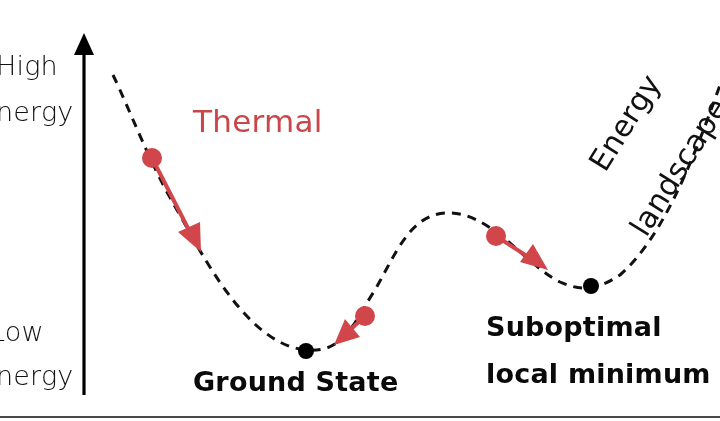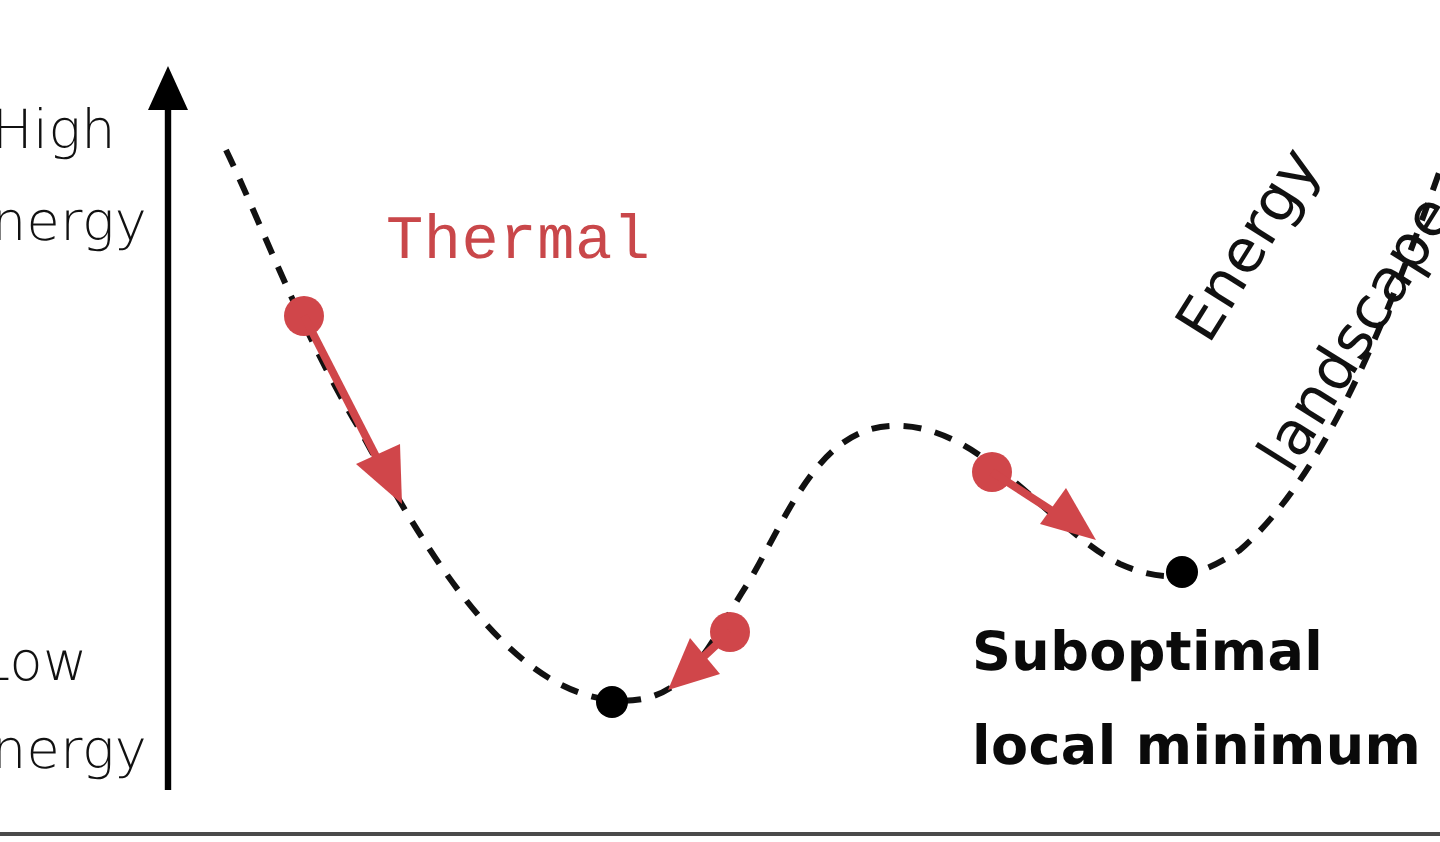--- a/index.html
+++ b/index.html
@@ -1,20 +1,20 @@
 <!DOCTYPE html>
 <html><head>
   <meta charset="utf-8">
   <style>
     html, body { margin: 0; padding: 0; background: #ffffff; }
     body { width: 720px; height: 421px; overflow: hidden; position: relative; font-family: "DejaVu Sans", sans-serif; }
     .stage { position: absolute; left: 0; top: 0; width: 720px; height: 421px; }
     .lbl { position: absolute; white-space: nowrap; line-height: 1; }
     .axis-lbl { font-size: 27px; color: #111; font-weight: 300; letter-spacing: 0.2px; }
-    .red-lbl { font-size: 31px; color: #c9474a; letter-spacing: 0.3px; font-family: Liberation Mono, monospace; }
+    .red-lbl { font-size: 31px; color: #c9474a; letter-spacing: 0.3px; }
     .state-lbl { font-size: 27px; color: #0a0a0a; font-weight: bold; letter-spacing: 0.2px; }
     .rot-lbl { font-size: 30px; color: #111; transform-origin: 0 0; transform: rotate(-58deg); letter-spacing: 0.3px; }
     .bottom-rule { position: absolute; left: 0; top: 416px; width: 720px; height: 2px; background: #4a4a4a; }
   </style>
 </head>
 <body>
 
 <div class="stage">
   <svg width="720" height="421" viewBox="0 0 720 421" style="position:absolute;left:0;top:0;">
     <defs>
@@ -53,17 +53,18 @@
   <div class="lbl axis-lbl" style="left:-4px; top:52px;">High</div>
   <div class="lbl axis-lbl" style="left:-4px; top:98px;">nergy</div>
   <div class="lbl axis-lbl" style="left:-10px; top:318px;">Low</div>
   <div class="lbl axis-lbl" style="left:-4px; top:362px;">nergy</div>
 
   <div class="lbl red-lbl" style="left:193px; top:106px;">Thermal</div>
 
   <div class="lbl rot-lbl" style="left:584px; top:160px;">Energy</div>
   <div class="lbl rot-lbl" style="left:625px; top:225px;">landscape</div>
 
+  <div class="lbl state-lbl" style="left:193px; top:368px;">Ground State</div>
   <div class="lbl state-lbl" style="left:486px; top:360px;">local minimum</div>
   <div class="lbl state-lbl" style="left:486px; top:313px;">Suboptimal</div>
 
   <div class="bottom-rule"></div>
 </div>
 
 </body></html>

